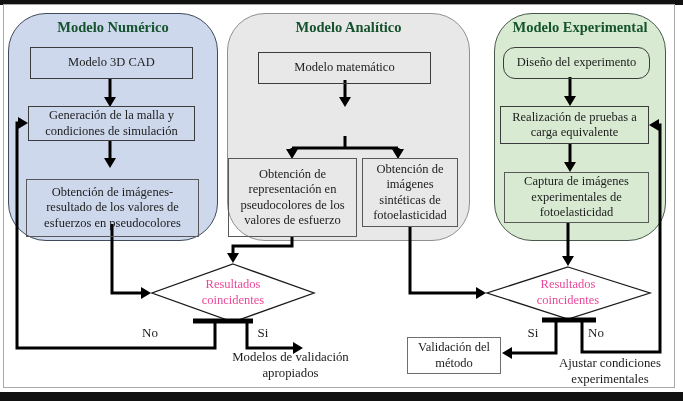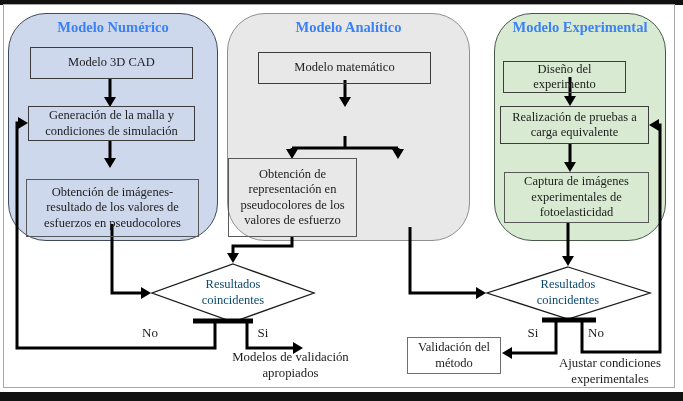--- a/index.html
+++ b/index.html
@@ -7,45 +7,45 @@
     position:relative;width:683px;height:401px;background:#ffffff;
     font-family:"Liberation Serif","DejaVu Serif",serif;overflow:hidden;
   }
   .topbar{position:absolute;left:0;top:0;width:683px;height:5px;background:#111;}
   .bottombar{position:absolute;left:0;top:392px;width:683px;height:9px;background:#111;}
   .frame{position:absolute;left:3px;top:4px;width:672px;height:384px;border:1px solid #a8a8a8;box-sizing:border-box;}
   .panel{position:absolute;box-sizing:border-box;border-radius:38px;}
   .panel.numeric{left:8px;top:13px;width:210px;height:228px;background:#cdd8ec;border:1.4px solid #3f4a5a;}
   .panel.analytic{left:227px;top:13px;width:243px;height:228px;background:#e8e8e8;border:1.4px solid #8f8f8f;}
   .panel.experimental{left:494px;top:13px;width:172px;height:228px;background:#d9ead3;border:1.4px solid #47584a;}
-  .ptitle{position:absolute;text-align:center;font-weight:bold;font-size:14.5px;color:#3b82f6;}
+  .ptitle{position:absolute;text-align:center;font-weight:bold;font-size:14.5px;color:#14532d;}
   .ptitle.t1{left:8px;top:19px;width:210px;}
   .ptitle.t2{left:227px;top:19px;width:243px;}
   .ptitle.t3{left:494px;top:19px;width:172px;}
   .box{
     position:absolute;display:flex;align-items:center;justify-content:center;
     text-align:center;border:1.4px solid #3c3c3c;box-sizing:border-box;
     font-size:12.5px;line-height:15.5px;color:#1c1c1c;padding:15px 2px;z-index:3;
   }
   .box.sub{border:1.7px solid #585858;}
   .box.white{background:#ffffff;border:1.5px solid #6e6e6e;}
   .b1{left:30px;top:47px;width:163px;height:31px;}
   .b2{left:28px;top:106px;width:167px;height:35px;}
   .b3{left:26px;top:167px;width:173px;height:58px;margin-top:12px;}
   .b4{left:258px;top:52px;width:173px;height:28px;}
   .b5{left:257px;top:106px;width:176px;height:31px;}
   .b6{left:228px;top:158px;width:129px;height:79px;}
   .b7{left:362px;top:158px;width:96px;height:69px;}
-  .b8{left:503px;top:61px;width:123px;height:31px;}
+  .b8{left:503px;top:47px;width:147px;height:31px;border-radius:12px;}
   .b9{left:500px;top:106px;width:149px;height:38px;}
   .b10{left:504px;top:172px;width:145px;height:51px;}
   .bval{left:407px;top:337px;width:94px;height:37px;font-family:Liberation Serif, serif;}
   .dtext{
     position:absolute;text-align:center;font-size:12.5px;line-height:15.5px;
-    color:#0c4a6e;z-index:3;
+    color:#ec4899;z-index:3;
   }
   .dt-left{left:183px;top:277px;width:100px;}
   .dt-right{left:518px;top:277px;width:100px;}
   .lbl{position:absolute;text-align:center;font-size:13px;color:#1c1c1c;z-index:3;}
   .lbl.small{font-size:12.8px;line-height:15.5px;}
   .no-left{left:130px;top:325px;width:40px;}
   .si-left{left:243px;top:325px;width:40px;}
   .si-right{left:513px;top:325px;width:40px;}
   .no-right{left:576px;top:325px;width:40px;}
   .ajustar-param{left:87px;top:350px;width:112px;}
@@ -116,20 +116,21 @@
   <div class="ptitle t1">Modelo Numérico</div>
   <div class="ptitle t2">Modelo Analítico</div>
   <div class="ptitle t3">Modelo Experimental</div>
 
   <div class="box b1">Modelo 3D CAD</div>
   <div class="box b2">Generación de la malla y condiciones de simulación</div>
   <div class="box b3 sub">Obtención de imágenes-resultado de los valores de esfuerzos en pseudocolores</div>
 
   <div class="box b4">Modelo matemático</div>
   <div class="box b6 sub">Obtención de representación en pseudocolores de los valores de esfuerzo</div>
+  <div class="box b7 sub">Obtención de imágenes sintéticas de fotoelasticidad</div>
 
   <div class="box b8">Diseño del experimento</div>
   <div class="box b9">Realización de pruebas a carga equivalente</div>
   <div class="box b10 sub">Captura de imágenes experimentales de fotoelasticidad</div>
 
   <div class="dtext dt-left">Resultados coincidentes</div>
   <div class="dtext dt-right">Resultados coincidentes</div>
 
   <div class="lbl no-left">No</div>
   <div class="lbl si-left">Si</div>

